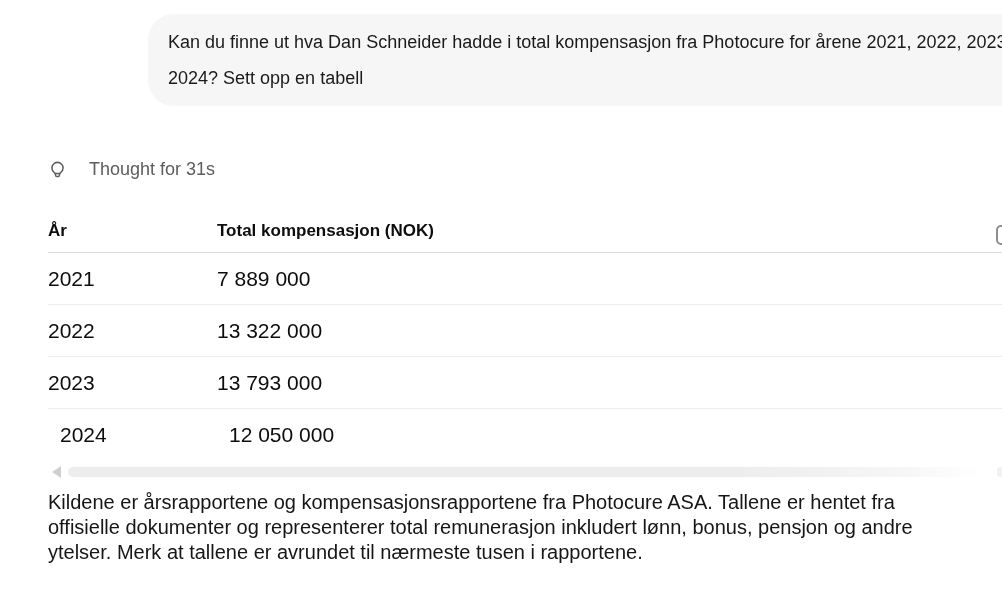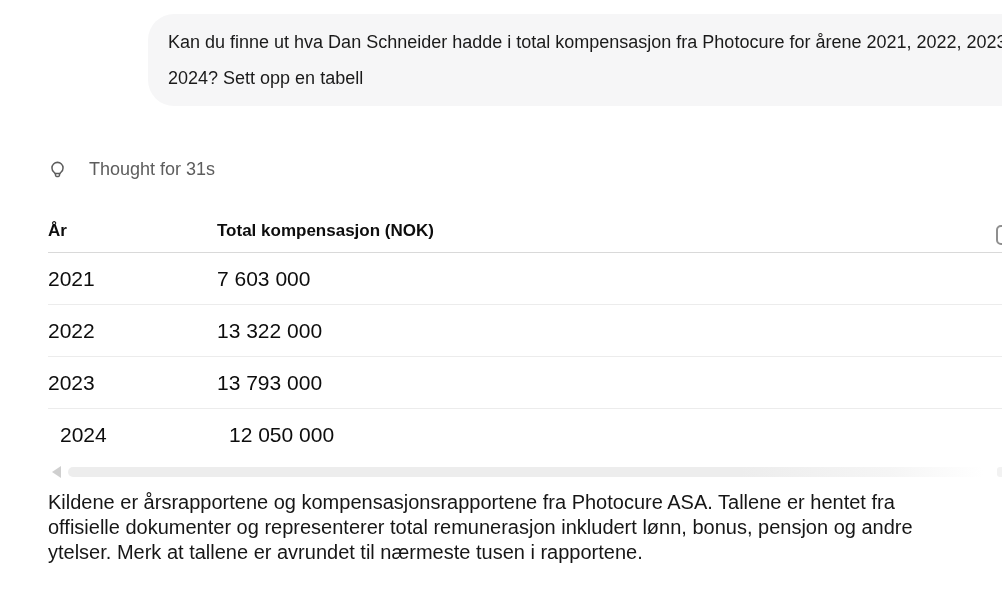--- a/index.html
+++ b/index.html
@@ -126,21 +126,21 @@
   <span>Thought for 31s</span>
 </div>
 
 <div class="comp-table">
   <div class="t-head">
     <span>År</span>
     <span>Total kompensasjon (NOK)</span>
   </div>
   <div class="t-row">
     <span>2021</span>
-    <span>7 603 000</span>
+    <span>7 889 000</span>
   </div>
   <div class="t-row">
     <span>2022</span>
     <span>13 322 000</span>
   </div>
   <div class="t-row">
     <span>2023</span>
     <span>13 793 000</span>
   </div>
   <div class="t-row">

